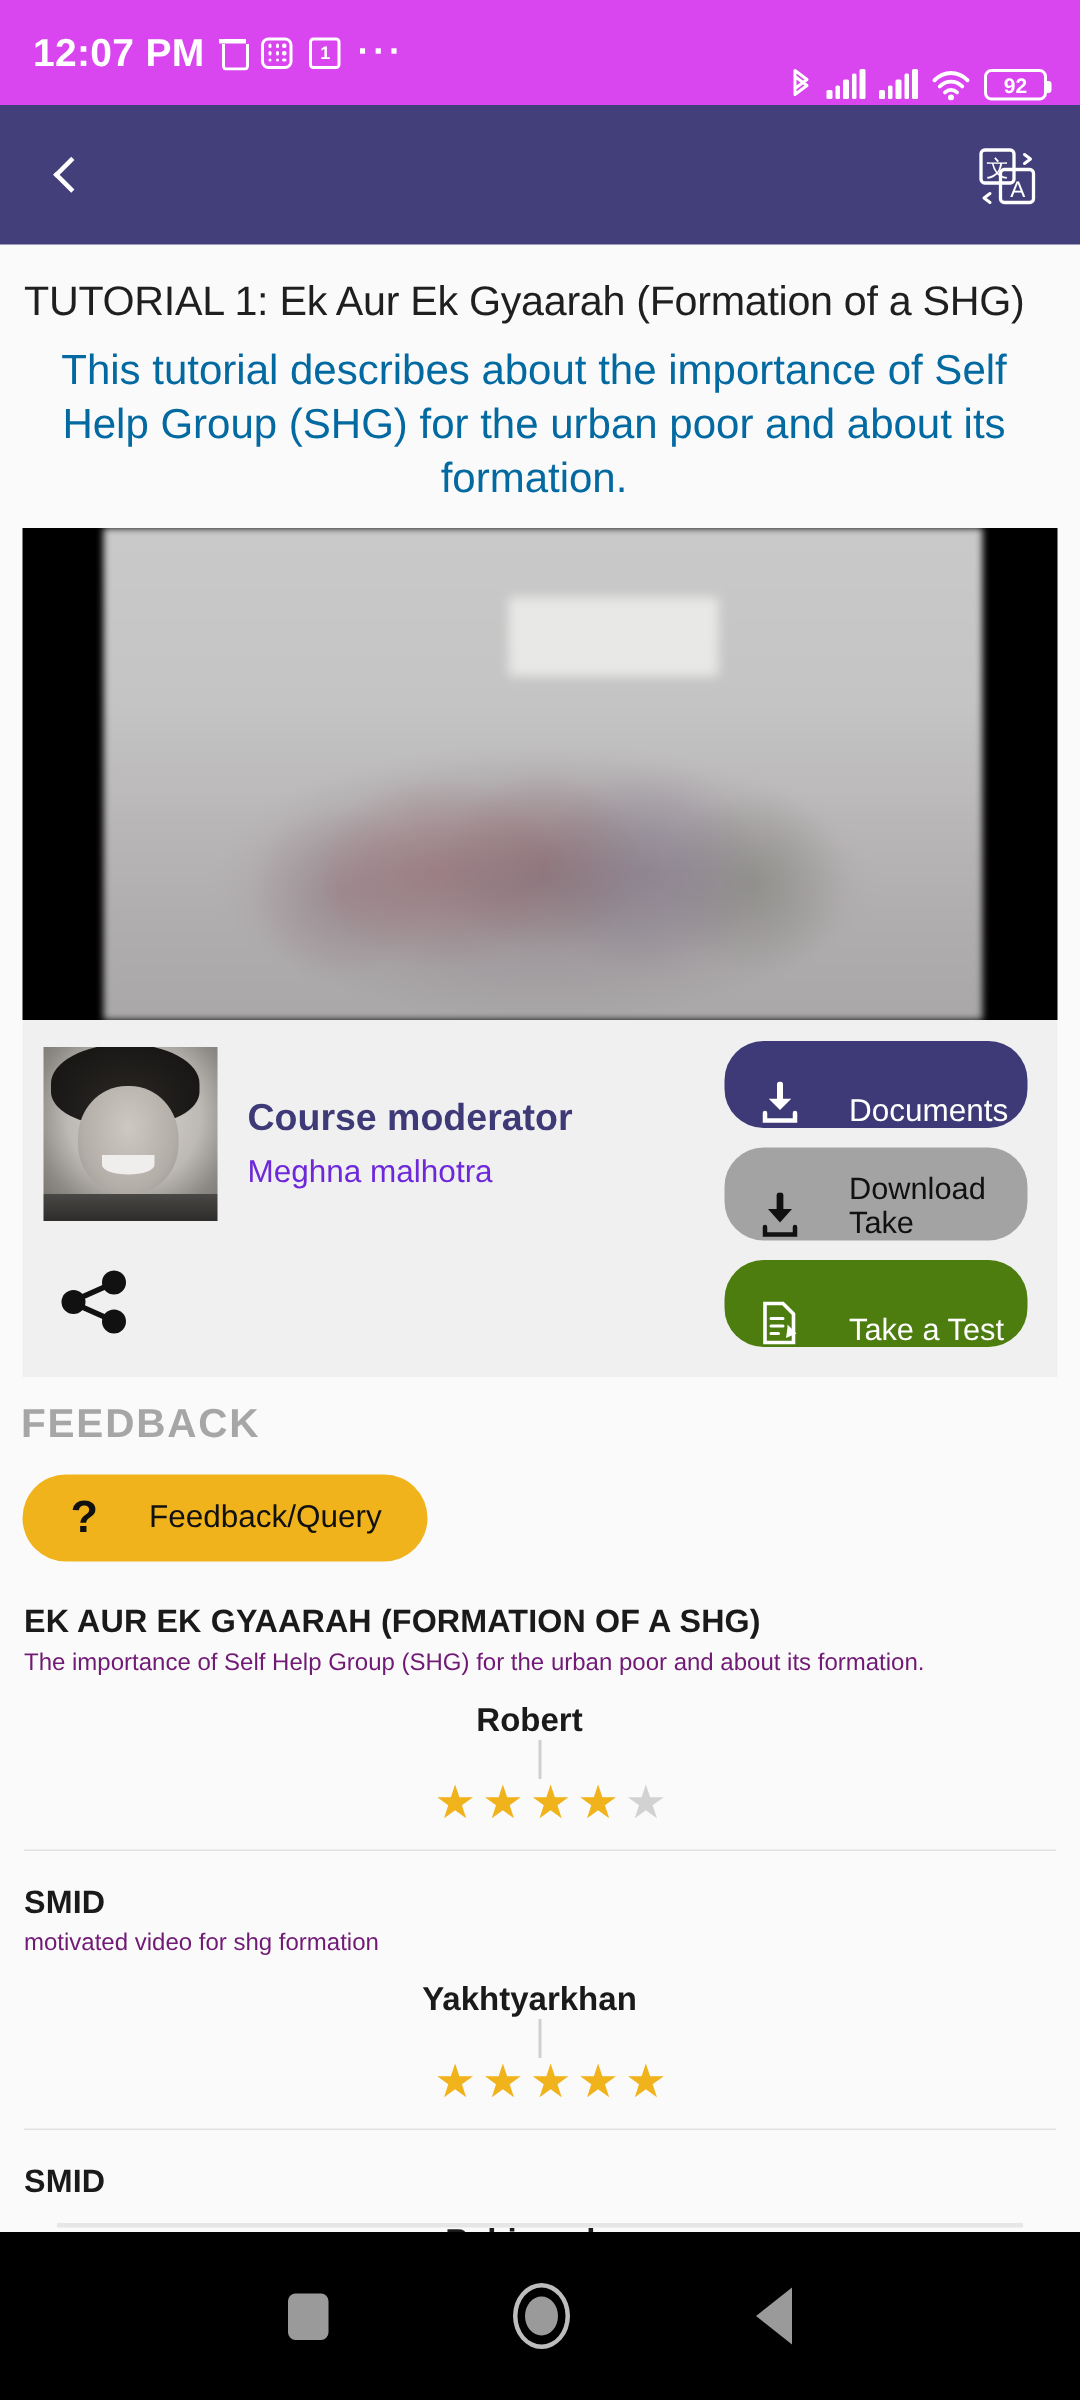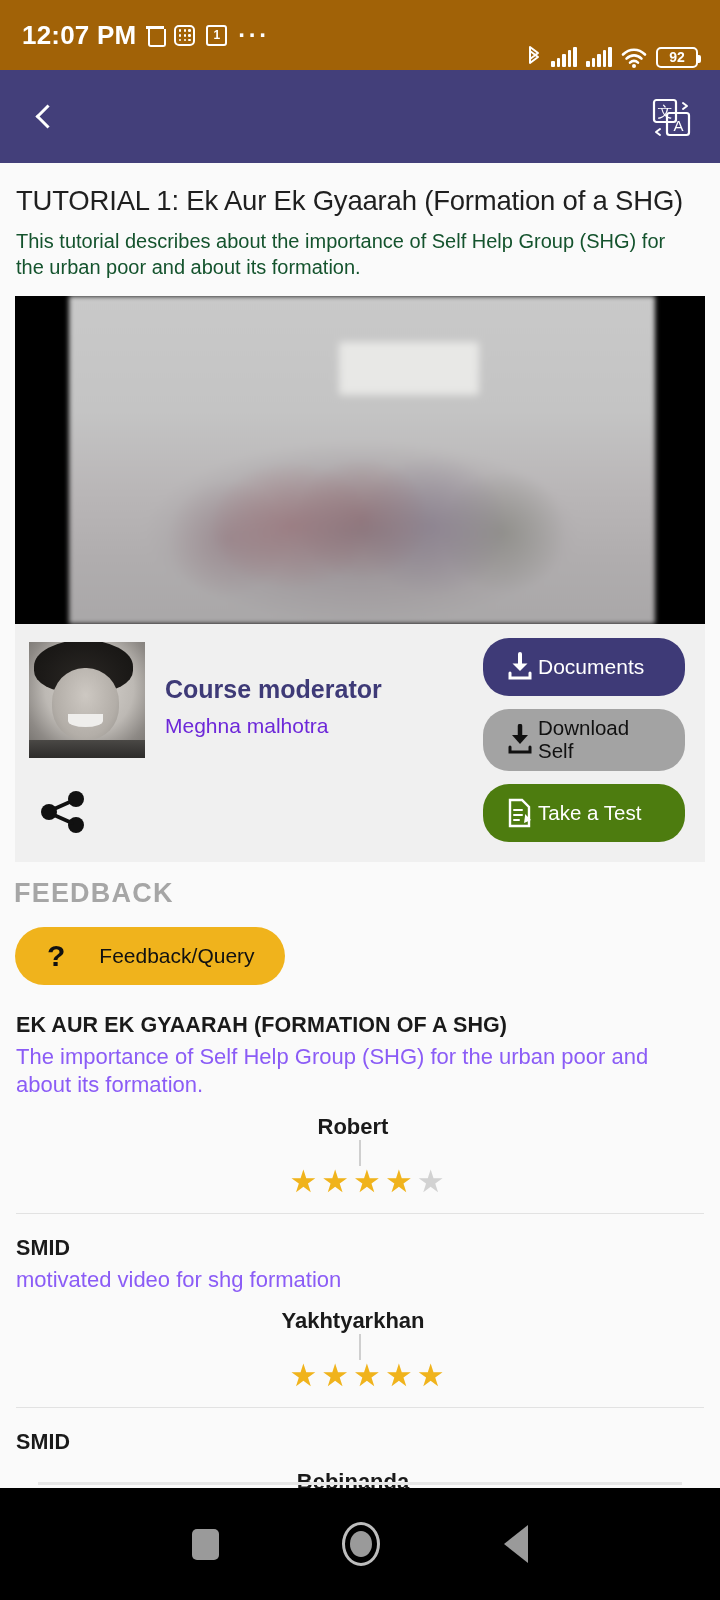--- a/index.html
+++ b/index.html
@@ -6,26 +6,26 @@
   html, body {
     width:720px; height:1600px;
     font-family:"Liberation Sans", sans-serif;
     background:#ffffff;
     overflow:hidden;
   }
   #app { position:relative; width:720px; height:1600px; background:#fafafa; }
 
   
   .statusbar {
-    height:70px; background:#a16207; color:#fff;
+    height:70px; background:#d946ef; color:#fff;
     display:flex; align-items:center; padding:0 22px;
   }
   .sb-left { display:flex; align-items:center; gap:11px; flex:1; }
   .sb-time { font-size:26px; font-weight:700; letter-spacing:.2px; }
-  .sb-right { display:flex; align-items:center; gap:9px;margin-top:44px; }
+  .sb-right { display:flex; gap:9px;margin-top:44px; }
   .ic { display:inline-block; }
   .trash-ic { width:16px; height:20px; position:relative; }
   .trash-ic:before{
     content:""; position:absolute; left:1px; top:4px; width:14px; height:16px;
     border:2px solid #fff; border-top:none; border-radius:0 0 3px 3px;
   }
   .trash-ic:after{
     content:""; position:absolute; left:-1px; top:1px; width:18px; height:2.5px; background:#fff;
   }
   .grid-ic{ width:21px;height:21px;border:2px solid #fff;border-radius:5px;position:relative;}
@@ -72,21 +72,21 @@
     cursor:pointer;z-index:2;
   }
 
   
   .content{ background:#fafafa; }
   .tut-title{
     font-size:27.5px;color:#1f1f1f;padding:22px 16px 0 16px;letter-spacing:-.2px;
     white-space:nowrap;
   }
   .tut-desc{
-    font-size:20px;color:#14532d;padding:12px 24px 0 16px;line-height:1.28;
+    font-size:28px;color:#0369a1;padding:12px 24px 0 16px;line-height:1.28;text-align:center;
   }
 
   
   .video-wrap{
     margin:16px 15px 0 15px;height:328px;background:#000;position:relative;overflow:hidden;
   }
   .video-pic{
     position:absolute;left:54px;right:50px;top:0;bottom:0;
     background:
       radial-gradient(ellipse 60% 45% at 50% 72%, rgba(120,105,115,.55) 0%, rgba(160,150,155,0) 62%),
@@ -135,22 +135,22 @@
   .mod-title{ color:#3e3a77; font-size:25px; font-weight:700; }
   .mod-name{ color:#6d28d9; font-size:21px; padding-top:10px; }
   .share-btn{
     position:absolute;left:22px;bottom:26px;width:52px;height:48px;cursor:pointer;
   }
 
   .mod-btns{
     position:absolute;right:20px;top:14px;display:flex;flex-direction:column;gap:13px;
   }
   .btn{
-    width:202px;border-radius:26px;display:flex;align-items:center;
-    padding-left:22px;gap:3px;cursor:pointer;
+    width:202px;border-radius:26px;display:flex;align-items:flex-end;
+    padding-left:22px;gap:31px;cursor:pointer;
   }
   .btn-docs{ height:58px;background:#3e3a77;color:#fff; }
   .btn-dl{ height:62px;background:#a3a3a3;color:#111; }
   .btn-test{ height:58px;background:#4d7c0f;color:#fff; }
   .btn-label{ font-size:20.5px; line-height:1.12; }
   .btn-docs .btn-label{font-size:21px;}
   .btn-ic{ width:30px;height:32px;flex:none;display:flex;align-items:center;justify-content:center; }
 
   
   .fb-head{
@@ -162,21 +162,21 @@
     display:flex;align-items:center;padding-left:32px;gap:22px;cursor:pointer;
   }
   .fb-q{ font-size:30px;font-weight:700;color:#111;line-height:1; }
   .fb-btn-label{ font-size:21px;color:#111;margin-left:12px; }
 
   
   .reviews{ padding:0 16px; margin-top:28px; }
   .review{ padding-bottom:16px; }
   .review + .review{ border-top:1.5px solid #e2e2e2; padding-top:22px; }
   .rv-title{ font-size:21.5px;font-weight:700;color:#1a1a1a;letter-spacing:.1px; }
-  .rv-body{ font-size:22px;color:#8b5cf6;line-height:1.28;padding-top:5px; }
+  .rv-body{ font-size:16px;color:#701a75;line-height:1.28;padding-top:5px; }
   .rv-foot{ display:flex;align-items:center;gap:0;padding-top:14px;flex-direction:column; }
   .rv-user{ font-size:22px;font-weight:700;color:#1a1a1a;padding-right:14px; }
   .rv-sep{ width:1.5px;height:26px;background:#cfcfcf; }
   .stars{ display:flex;gap:4px;padding-left:14px; }
   .star{ font-size:31px;line-height:1;color:#f0b31c; }
   .star.off{ color:#d2d2d2; }
 
   .bottom-partial{
     position:absolute;left:38px;right:38px;bottom:115px;height:3px;background:#e6e6e6;
   }
@@ -318,21 +318,21 @@
         <div class="btn btn-dl">
           <span class="btn-ic">
             <svg width="28" height="32" viewBox="0 0 28 32">
               <path d="M14 2v13" stroke="#111" stroke-width="4.5" stroke-linecap="round"></path>
               <path d="M6 11L14 20l8-9" fill="#111"></path>
               <path d="M4 23v5h20v-5" stroke="#111" stroke-width="3" fill="none" stroke-linecap="round"></path>
             </svg>
           </span>
           <span class="btn-label">
             <span>Download</span><br>
-            <span>Self</span>
+            <span>Take</span>
           </span>
         </div>
 
         <div class="btn btn-test">
           <span class="btn-ic">
             <svg width="28" height="32" viewBox="0 0 28 32">
               <path d="M4 3h12l7 7v19H4z" stroke="#fff" stroke-width="2.4" fill="none"></path>
               <path d="M8 13h8M8 18h8M8 23h5" stroke="#fff" stroke-width="2" stroke-linecap="round"></path>
               <path d="M19 17l6 6-7 3 1-7z" fill="#fff"></path>
             </svg>

